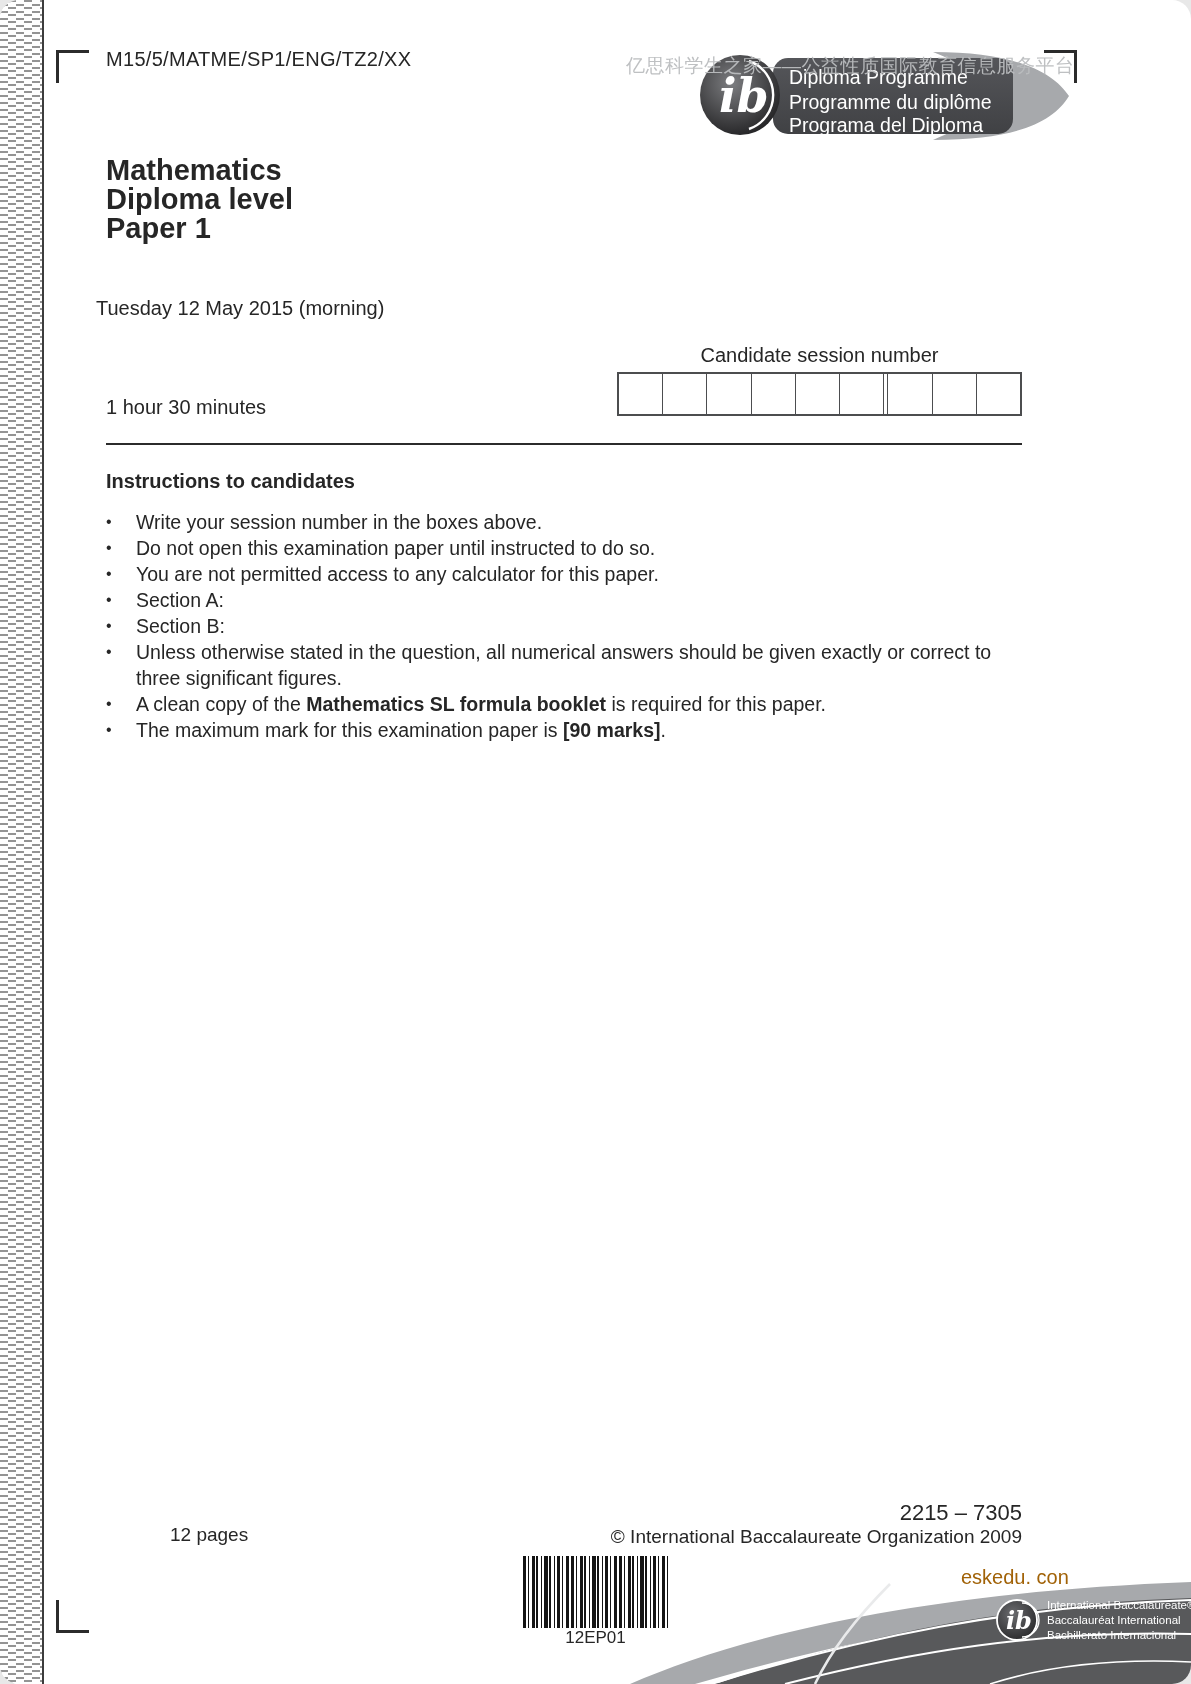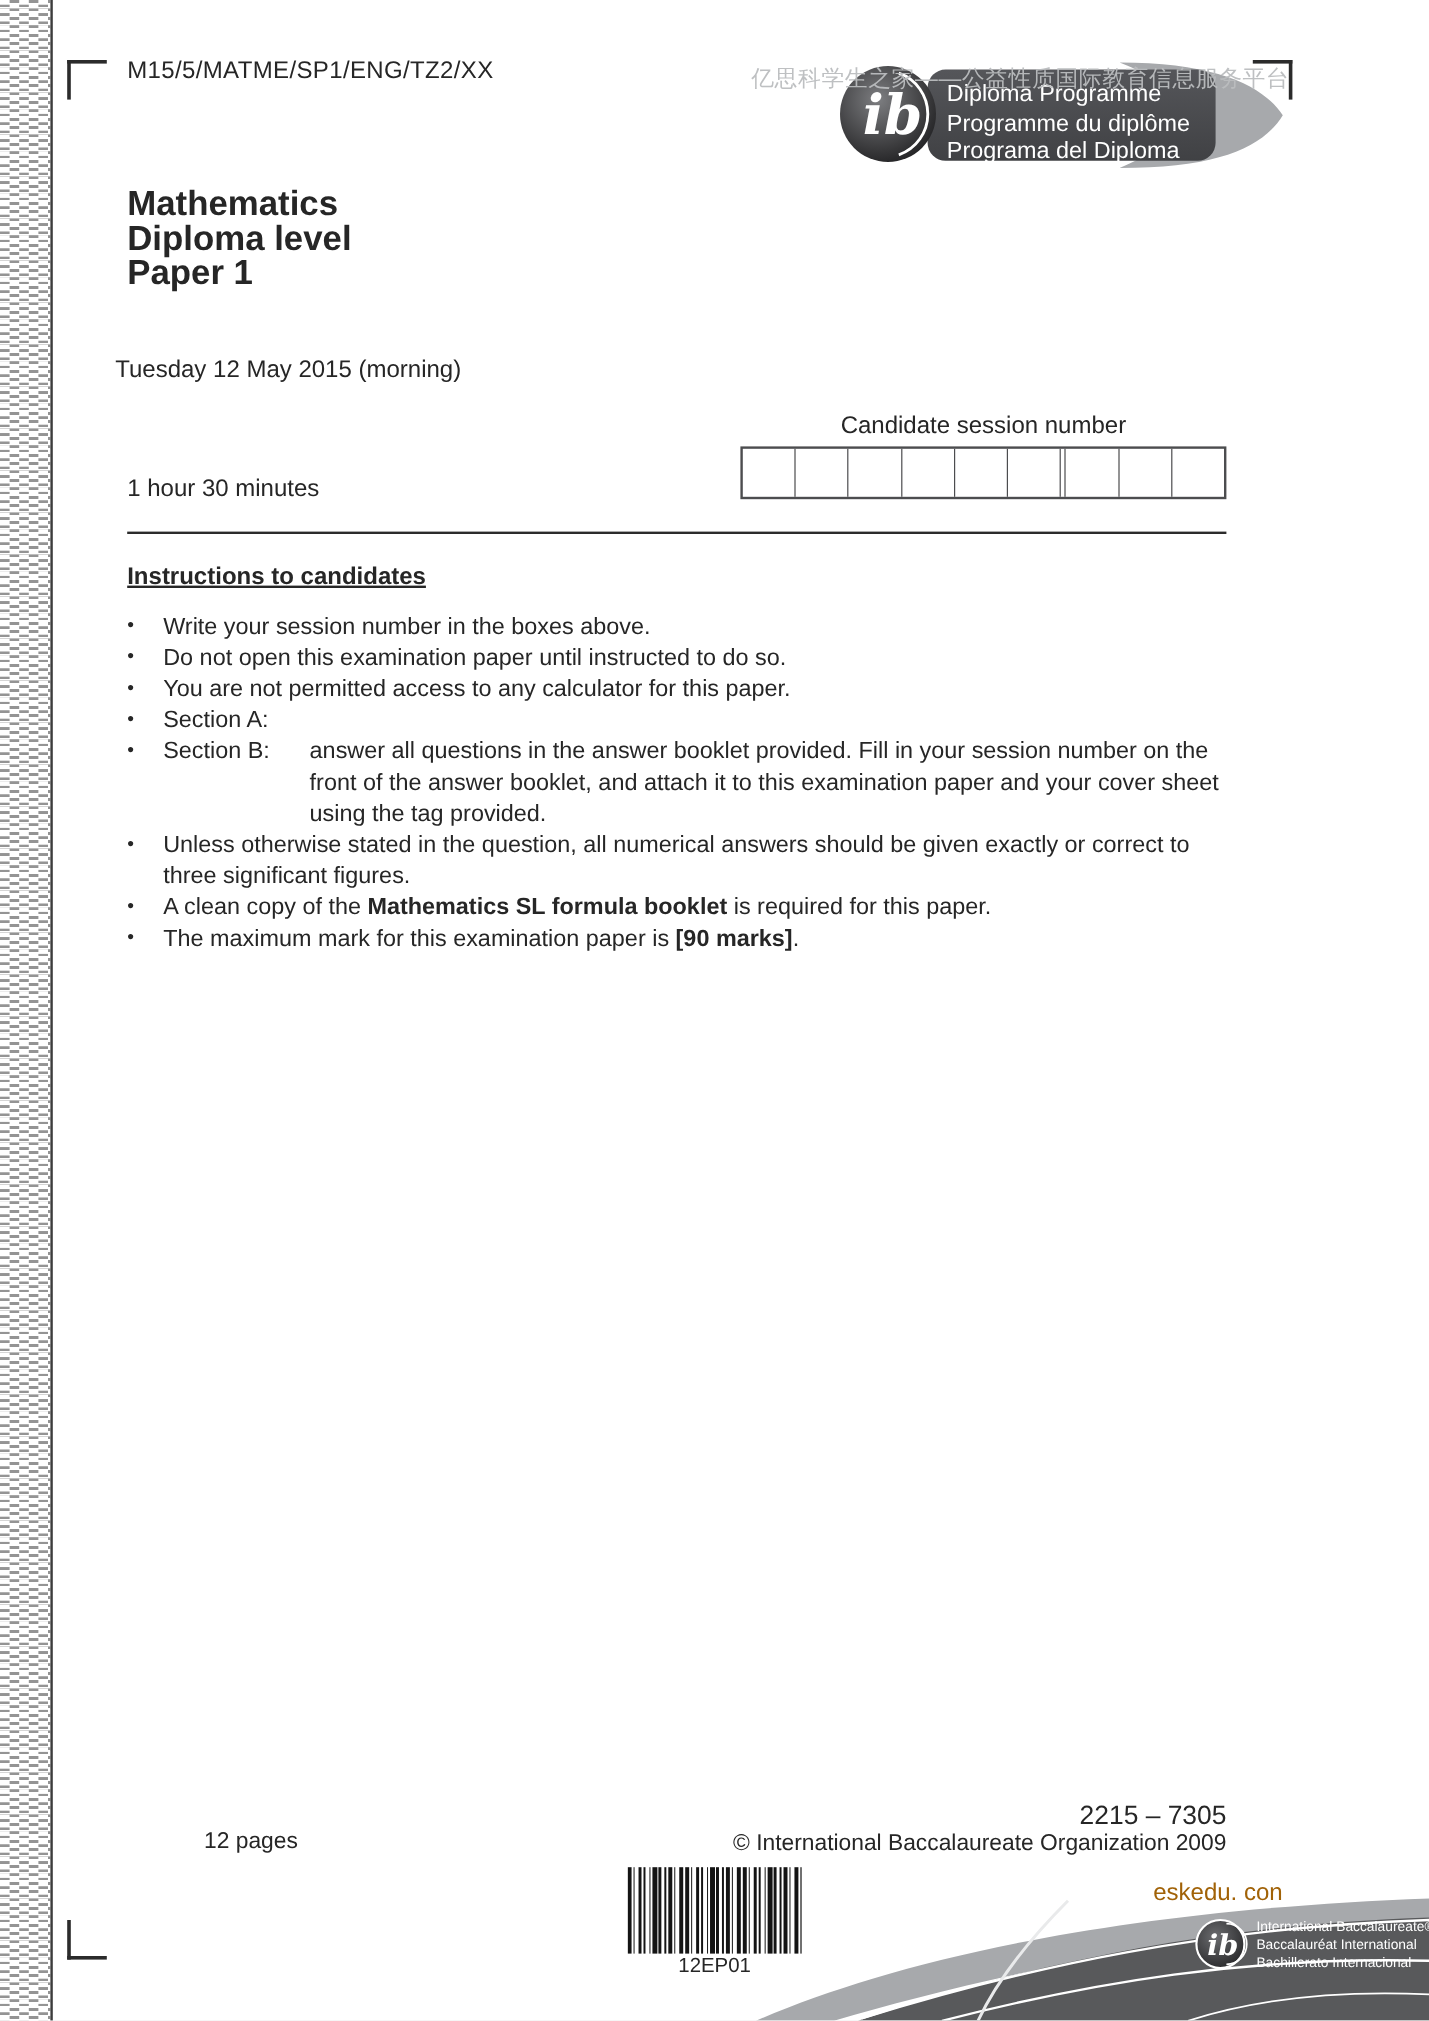--- a/index.html
+++ b/index.html
@@ -1,17 +1,17 @@
 <!DOCTYPE html>
 <html><head>
 <meta charset="utf-8">
 <style>
   html,body{margin:0;padding:0;background:#e8e8e8;}
   .page{position:relative;width:1191px;height:1684px;background:#fff;overflow:hidden;
-        font-family:"Liberation Sans",sans-serif;color:#262626;margin:0 auto;}
+        font-family:"Liberation Sans",sans-serif;color:#262626;margin:0 auto;border-radius:19px;}
 
   
   .hatch{position:absolute;left:0;top:0;width:42px;height:1684px;
     border-right:2px solid #3c3c3c;
     background-color:#fff;
     background-image:
       repeating-linear-gradient(180deg, rgba(255,255,255,0) 0 2.5px, #fff 2.5px 3.5px),
       repeating-conic-gradient(#949494 0% 25%, #fff 0% 50%);
     background-size:auto, 16px 7px;}
 
@@ -35,21 +35,21 @@
   .session-label{position:absolute;left:617px;top:344px;width:405px;text-align:center;font-size:20px;}
   .session-row{position:absolute;left:617px;top:372px;width:405px;height:44px;display:flex;
                border:2px solid #4c4d4f;box-sizing:border-box;background:#fff;}
   .cell{flex:1;border-left:1px solid #4c4d4f;}
   .cell:first-child{border-left:none;}
   .cell.grp{margin-left:4px;border-left:1px solid #4c4d4f;position:relative;}
   .cell.grp::before{content:"";position:absolute;left:-5px;top:0;bottom:0;width:1px;background:#4c4d4f;}
 
   .rule{position:absolute;left:106px;top:443px;width:916px;border-top:2px solid #2b2b2b;}
 
-  .instr-head{position:absolute;left:106px;top:470px;font-size:20px;font-weight:bold;text-decoration:underline;}
+  .instr-head{position:absolute;left:106px;top:470px;font-size:20px;font-weight:bold;}
   .bullets{position:absolute;left:106px;top:509px;width:912px;font-size:19.5px;line-height:26px;}
   .b-row{display:flex;}
   .b-row::before{content:"\2022";flex:0 0 30px;font-size:16px;}
   .sec{display:flex;flex:1;}
   .sec-label{flex:0 0 122px;}
   .sec-text{flex:1;}
 
   .paper-num{position:absolute;right:169px;top:1500px;font-size:22px;}
   .pages{position:absolute;left:170px;top:1524px;font-size:19px;}
   .copyright{position:absolute;right:169px;top:1526px;font-size:19px;}
@@ -144,21 +144,20 @@
       <span>You are not permitted access to any calculator for this paper.</span>
     </div>
     <div class="b-row">
       <span class="sec">
         <span class="sec-label">Section A:</span>
       </span>
     </div>
     <div class="b-row">
       <span class="sec">
         <span class="sec-label">Section B:</span>
-        <span class="sec-text">answer all questions in the answer booklet provided.  Fill in your session number on the front of the answer booklet, and attach it to this examination paper and your cover sheet using the tag provided.</span>
       </span>
     </div>
     <div class="b-row">
       <span>Unless otherwise stated in the question, all numerical answers should be given exactly or correct to three significant figures.</span>
     </div>
     <div class="b-row">
       <span><span>A clean copy of the </span><b>Mathematics SL formula booklet</b><span> is required for this paper.</span></span>
     </div>
     <div class="b-row">
       <span><span>The maximum mark for this examination paper is </span><b>[90 marks]</b><span>.</span></span>

